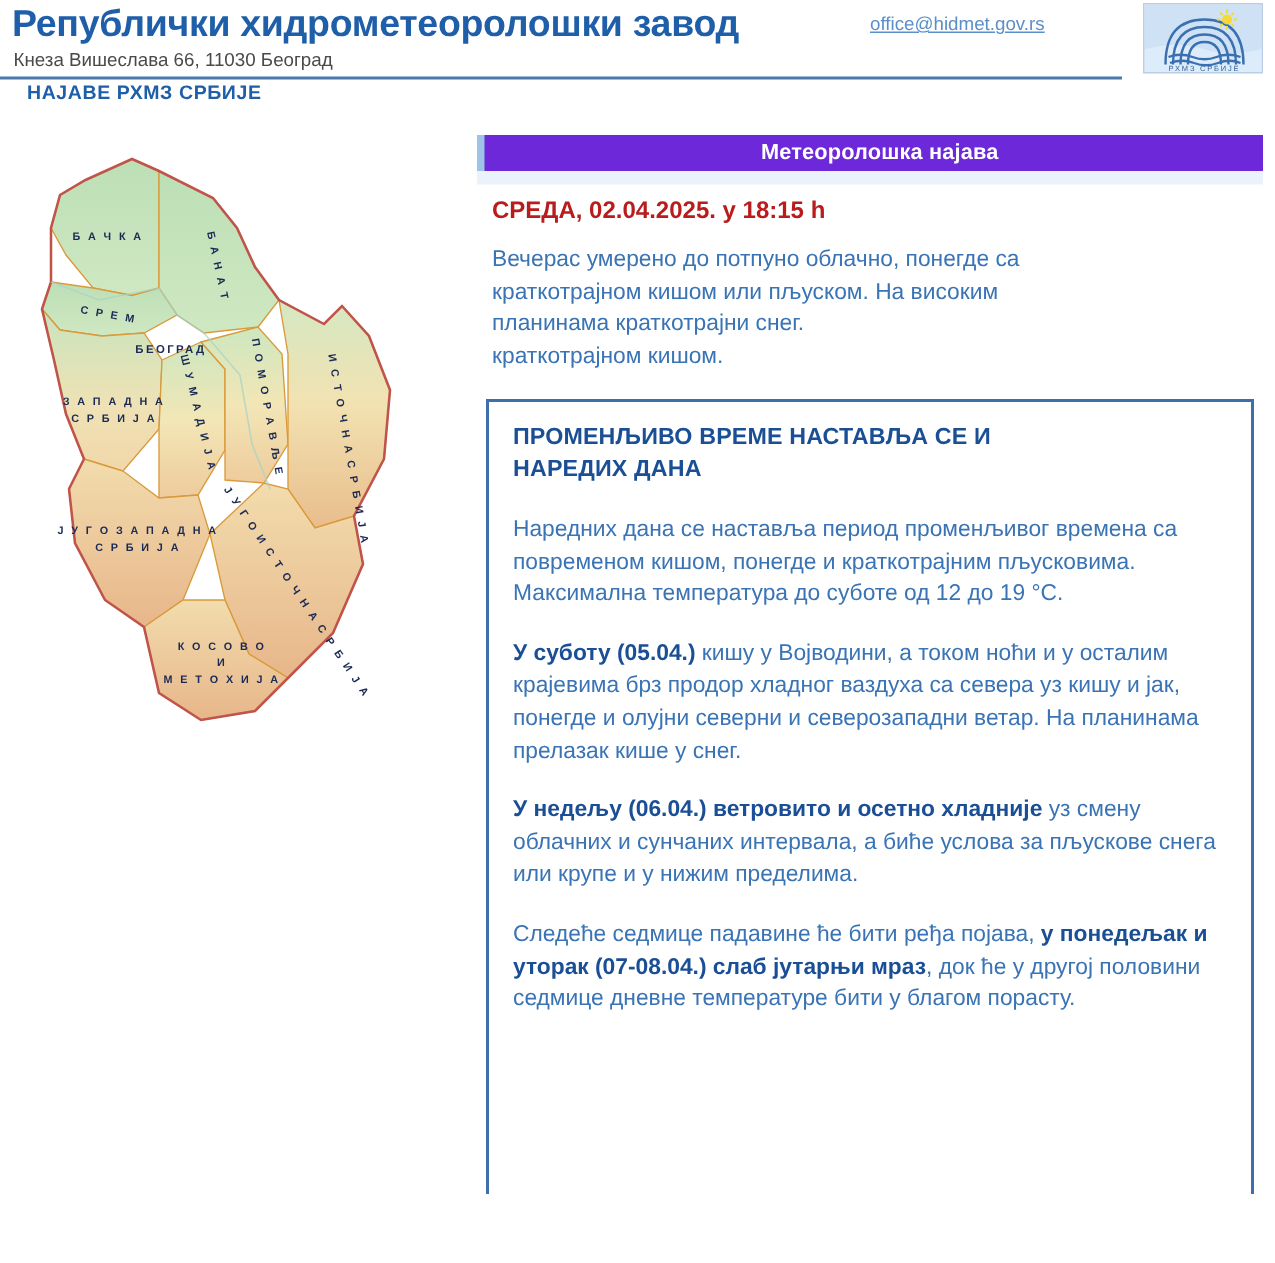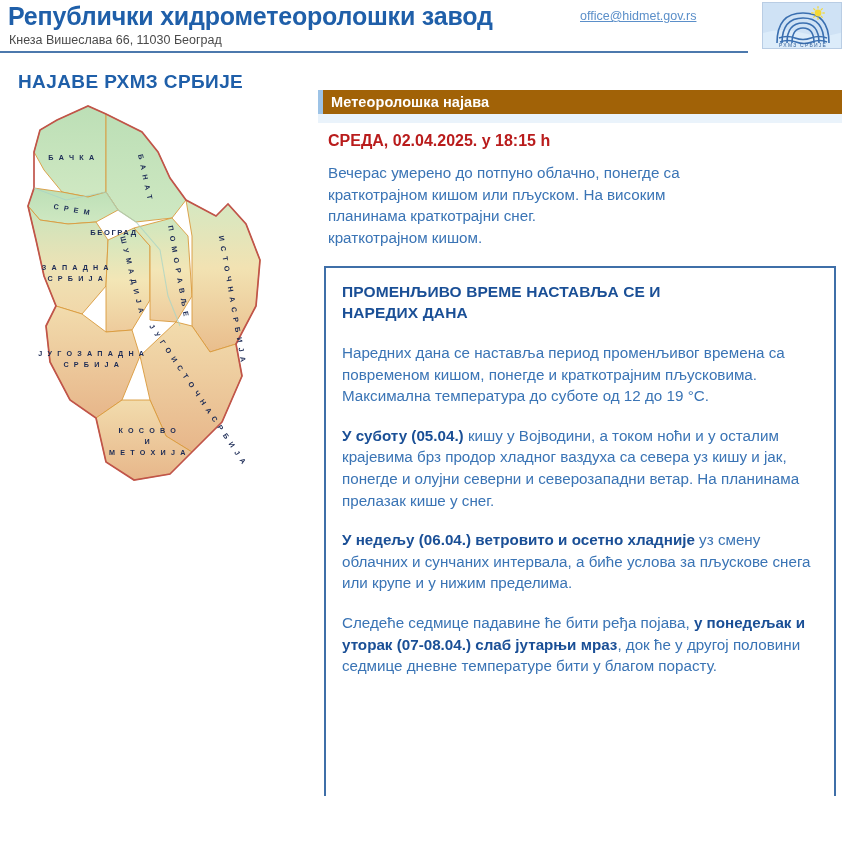--- a/index.html
+++ b/index.html
@@ -42,22 +42,22 @@
   .logo {
     position: absolute; left: 762px; top: 2px;
     width: 80px; height: 47px;
     background: linear-gradient(170deg,#cfe2f5 0%, #b9d5ef 45%, #dfeaf7 100%);
     border: 1px solid #b9cde4;
     overflow: hidden;
   }
   .logo svg { display:block; }
 
   .najave {
-    position: absolute; left: 18px; top: 71px;
-    font-size: 19px; font-weight: bold;
+    position: absolute; left: 18px; top: 54px;
+    font-size: 13px; font-weight: bold;
     color: #1f5fa9; letter-spacing: 0.4px;
     white-space: nowrap;
   }
 
   
   .map-wrap {
     position: absolute; left: 10px; top: 100px;
     width: 300px; height: 390px;
   }
   .map-wrap svg { display: block; }
@@ -67,24 +67,25 @@
     fill: #1b2a55; letter-spacing: 1.6px;
   }
   .rg-label.big { font-size: 7.6px; }
 
   
   .panel { position: absolute; left: 318px; top: 90px; width: 524px; }
 
   .bar {
     position: relative;
     height: 24px;
-    background: #a16207;
+    background: #6d28d9;
     border-left: 5px solid #9dc3e6;
     display: flex; align-items: center;
     padding-left: 8px;
+    justify-content: center;
   }
   .bar-txt {
     color: #ffffff; font-size: 14.5px; font-weight: bold;
     letter-spacing: 0.1px;
   }
   .bar-strip { height: 9px; background: #eaf3fb; }
 
   .date-line {
     margin-top: 9px; padding-left: 10px;
     font-size: 16px; font-weight: bold; color: #b91c1c;

